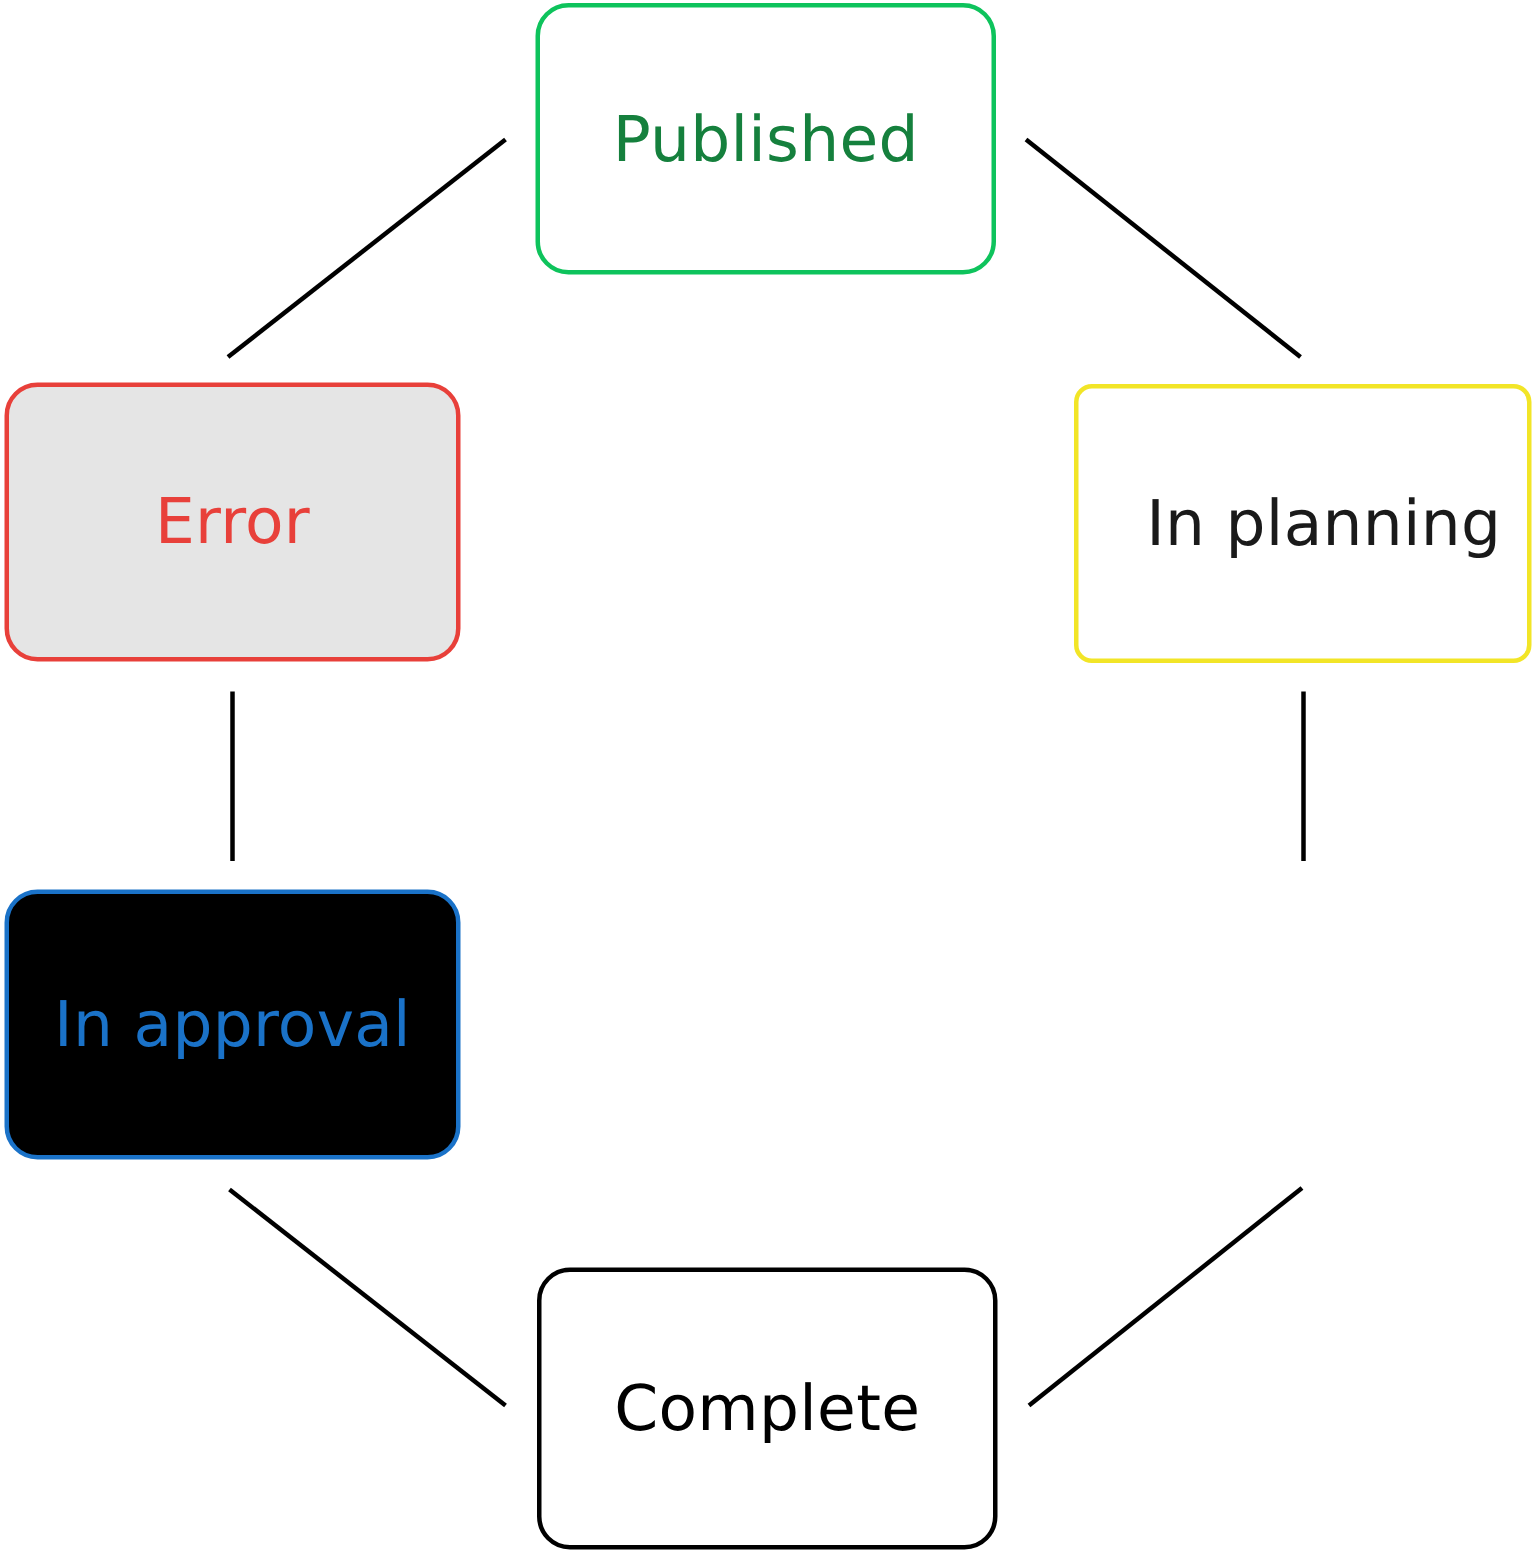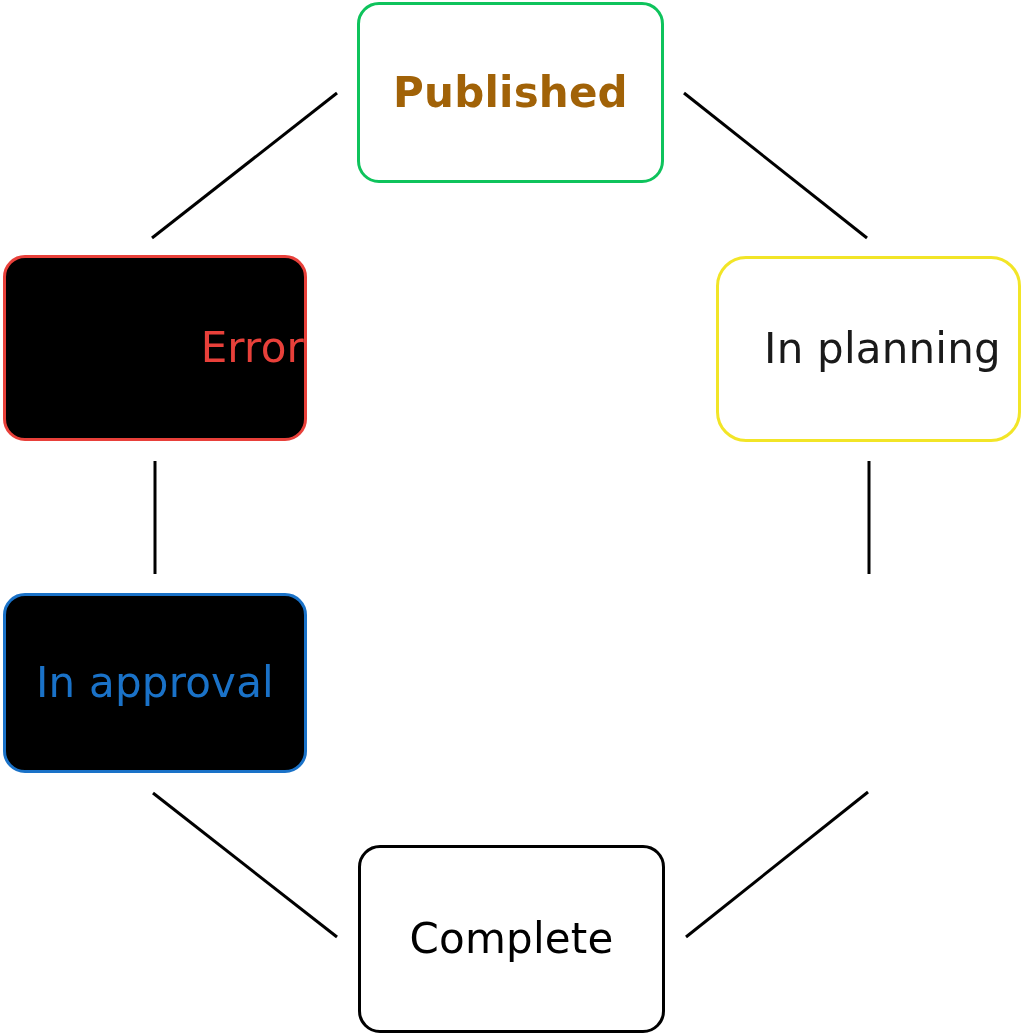--- a/index.html
+++ b/index.html
@@ -53,33 +53,33 @@
   <svg id="edge-layer" viewBox="0 0 1024 1035" xmlns="http://www.w3.org/2000/svg">
       <line x1="152" y1="238" x2="337" y2="93" stroke="#000000" stroke-width="3" stroke-linecap="butt"></line>
       <line x1="684" y1="93" x2="867" y2="238" stroke="#000000" stroke-width="3" stroke-linecap="butt"></line>
       <line x1="869" y1="461" x2="869" y2="574" stroke="#000000" stroke-width="3" stroke-linecap="butt"></line>
       <line x1="868" y1="792" x2="686" y2="937" stroke="#000000" stroke-width="3" stroke-linecap="butt"></line>
       <line x1="337" y1="937" x2="153" y2="793" stroke="#000000" stroke-width="3" stroke-linecap="butt"></line>
       <line x1="155" y1="461" x2="155" y2="574" stroke="#000000" stroke-width="3" stroke-linecap="butt"></line>
     </svg>
 
   <div class="node" style="left: 357px; top: 2px; width: 307px; height: 181px; border-color: rgb(14, 195, 92); background: rgb(255, 255, 255); border-width: 3px; border-radius: 22px;">
-    <span class="node-label" style="color: #a16207; font-weight: bold;">Published</span>
+    <span class="node-label" style="color: #15803d;">Published</span>
   </div>
 
-  <div class="node" style="left: 716px; top: 256px; width: 305px; height: 186px; border-color: rgb(242, 229, 39); background: rgb(255, 255, 255); border-width: 3px; border-radius: 30px; padding-left: 28px;">
+  <div class="node" style="left: 716px; top: 256px; width: 305px; height: 186px; border-color: rgb(242, 229, 39); background: rgb(255, 255, 255); border-width: 3px; border-radius: 12px; padding-left: 28px;">
     <span class="node-label" style="color: rgb(26, 26, 26);">In planning</span>
   </div>
 
 
   <div class="node" style="left: 358px; top: 845px; width: 307px; height: 188px; border-color: rgb(0, 0, 0); background: rgb(255, 255, 255); border-width: 3px; border-radius: 22px;">
     <span class="node-label" style="color: rgb(0, 0, 0);">Complete</span>
   </div>
 
   <div class="node" style="left: 3px; top: 593px; width: 304px; height: 180px; border-color: rgb(26, 114, 200); background: #000000; border-width: 3px; border-radius: 22px;">
     <span class="node-label" style="color: rgb(26, 114, 200);">In approval</span>
   </div>
 
-  <div class="node" style="left: 3px; top: 255px; width: 304px; height: 186px; border-color: rgb(232, 64, 58); background: #000000; border-width: 3px; border-radius: 22px; justify-content: flex-end;">
+  <div class="node" style="left: 3px; top: 255px; width: 304px; height: 186px; border-color: rgb(232, 64, 58); background: #e5e5e5; border-width: 3px; border-radius: 22px;">
     <span class="node-label" style="color: rgb(232, 64, 58);">Error</span>
   </div>
 
 </div>
 
 </body></html>

